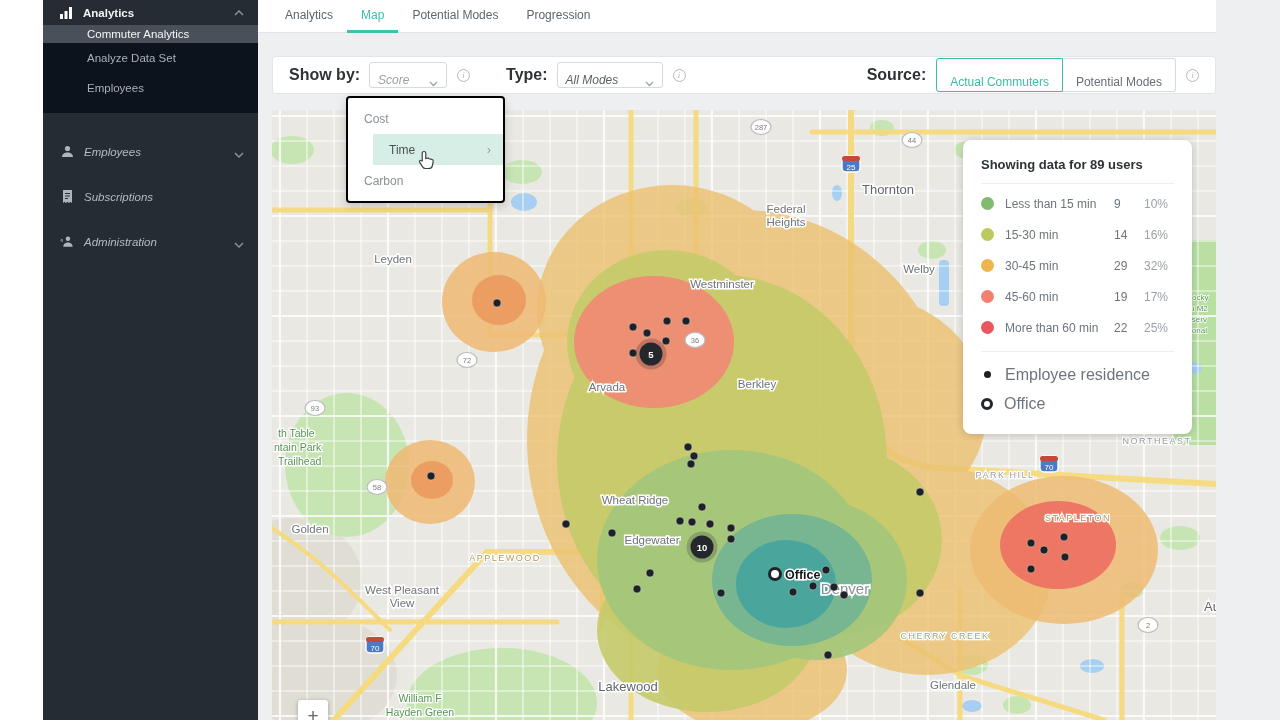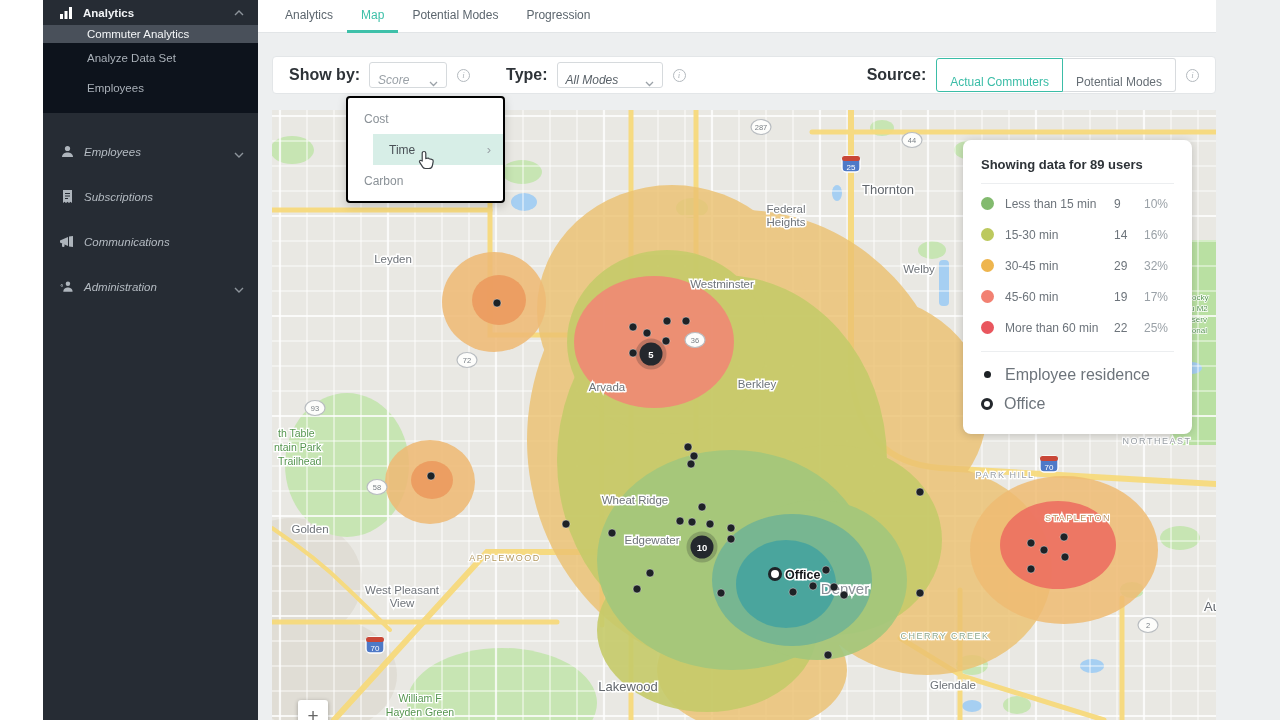--- a/index.html
+++ b/index.html
@@ -131,32 +131,20 @@
         <svg width="11" height="13" viewBox="0 0 11 13">
             <path d="M1,0 H10 V13 L8.5,11.8 L7,13 L5.5,11.8 L4,13 L2.5,11.8 L1,13 Z" fill="#aeb5bc"></path>
             <g stroke="#262c34" stroke-width="1">
               <line x1="3" y1="3.5" x2="8" y2="3.5"></line>
               <line x1="3" y1="6" x2="8" y2="6"></line>
               <line x1="3" y1="8.5" x2="6" y2="8.5"></line>
             </g>
           </svg>
       </span>
       <span>Subscriptions</span>
-    </div>
-    <div class="navitem">
-      <span class="ic">
-        <svg width="14" height="12" viewBox="0 0 14 12">
-            <g fill="#aeb5bc">
-              <path d="M0,4.5 L8,1 V10 L0,6.5 Z"></path>
-              <path d="M9,0.5 L13,0 V11 L9,10.5 Z"></path>
-              <rect x="2" y="7" width="2.5" height="4" rx="1"></rect>
-            </g>
-          </svg>
-      </span>
-      <span>Communications</span>
     </div>
     <div class="navitem">
       <span class="ic">
         <svg width="15" height="13" viewBox="0 0 15 13">
             <g fill="#aeb5bc">
               <circle cx="8.5" cy="3.5" r="2.4"></circle>
               <path d="M3.5,12 C3.5,9 6.3,7.6 8.5,7.6 C10.7,7.6 13.5,9 13.5,12 Z"></path>
               <path d="M2.5,4.2 L3.3,5.5 L2.6,6.8 L1.2,6.6 L0.5,5.4 L1.2,4.2 Z"></path>
               <circle cx="2" cy="5.5" r="0.7" fill="#262c34"></circle>
             </g>

